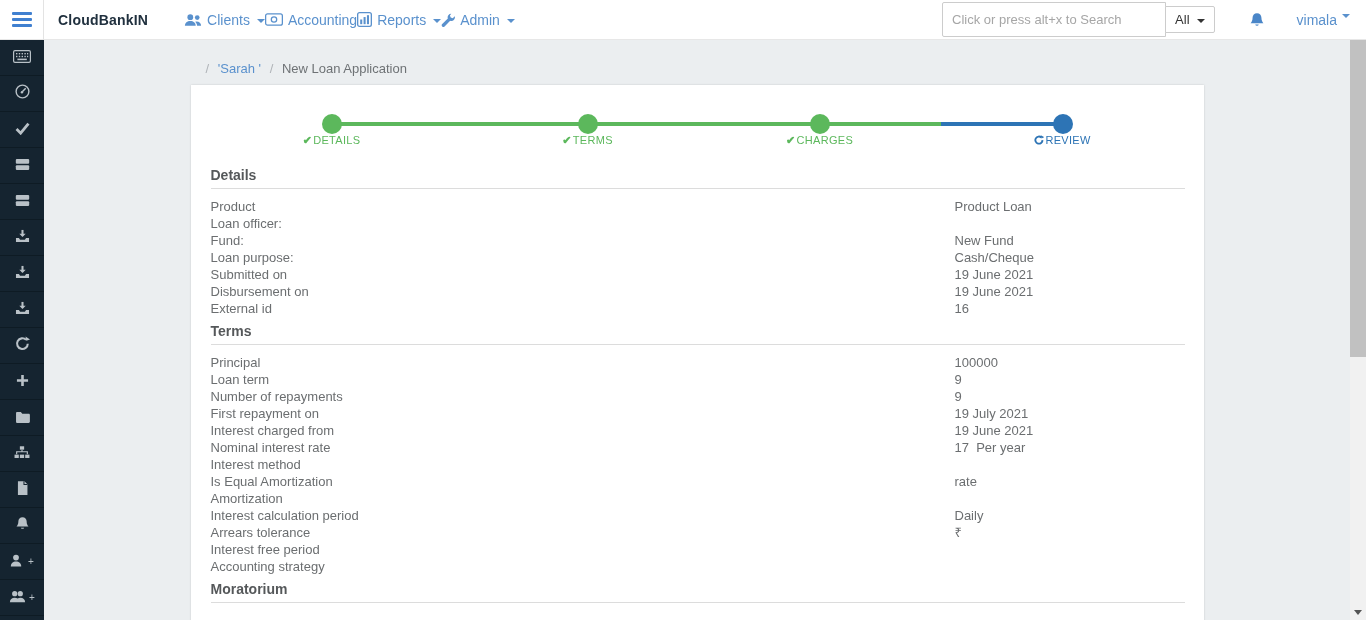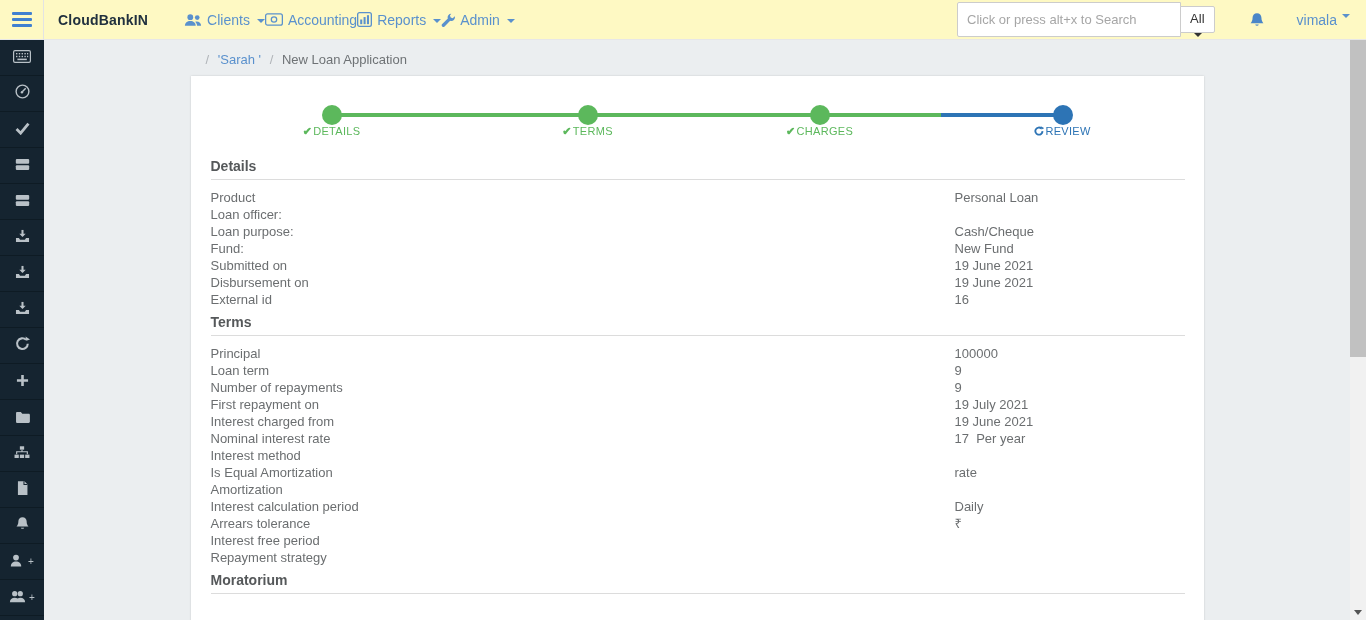--- a/index.html
+++ b/index.html
@@ -1,42 +1,42 @@
 <!DOCTYPE html>
 <html><head>
 <meta charset="utf-8">
 <style>
   * { margin:0; padding:0; box-sizing:border-box; }
   html,body { width:1366px; height:620px; overflow:hidden; font-family:"Liberation Sans", sans-serif; background:#ebeef0; }
 
   
-  .navbar { position:fixed; top:0; left:0; width:1366px; height:40px; background:#fef9c3; border-bottom:1px solid #e7e7e7; display:flex; align-items:center; z-index:30; }
+  .navbar { position:fixed; top:0; left:0; width:1366px; height:40px; background:#ffffff; border-bottom:1px solid #e7e7e7; display:flex; align-items:center; z-index:30; }
   .hamburger { width:44px; height:40px; display:flex; flex-direction:column; justify-content:center; align-items:center; gap:3px; border-right:1px solid #e3e3e3; cursor:pointer; }
   .hamburger i { display:block; width:20px; height:3px; background:#4080d0; border-radius:1px; }
   .brand { font-size:14px; font-weight:bold; color:#20303e; padding:0 14px 0 14px; letter-spacing:.2px; }
   .mainnav { display:flex; align-items:center; margin-left:22px; }
   .nav-item { display:flex; align-items:center; gap:5px; color:#5a91cd; font-size:14px; cursor:pointer; }
   .nav-ic { display:inline-flex; color:#5a91cd; }
   .caret { display:inline-block; width:0; height:0; border-left:4px solid transparent; border-right:4px solid transparent; border-top:4px solid currentColor; margin-left:2px; margin-top:2px; }
   .nav-right { margin-left:auto; display:flex; align-items:center; padding-right:16px; }
   .search-input { width:224px; height:35px; border:1px solid #ccc; border-radius:2px 0 0 2px; padding:0 9px; font-size:13px; color:#555; outline:none; font-family:"Liberation Sans",sans-serif; }
   .search-input::placeholder { color:#a6a6a6; }
-  .scope-btn { height:27px; margin-left:-1px; border:1px solid #ccc; background:#fff; border-radius:0 2px 2px 0; font-size:13px; color:#333; padding:4px 9px; display:flex; align-items:center; gap:5px; cursor:pointer; font-family:"Liberation Sans",sans-serif;flex-direction:column; }
+  .scope-btn { height:27px; margin-left:-1px; border:1px solid #ccc; background:#fff; border-radius:0 2px 2px 0; font-size:13px; color:#333; padding:12px 9px; display:flex; align-items:center; gap:5px; cursor:pointer; font-family:"Liberation Sans",sans-serif; }
   .bell-btn { margin-left:34px; color:#4a86c8; cursor:pointer; display:inline-flex; }
   .user-menu { margin-left:32px; color:#5a91cd; font-size:14px; display:flex; align-items:flex-start; gap:3px; cursor:pointer; }
 
   
   .sidebar { position:fixed; top:40px; left:0; width:44px; bottom:0; background:#152430; z-index:20; }
   .sb-item { height:36px; display:flex; align-items:center; justify-content:center; gap:2px; color:#b9c1c7; border-bottom:1px solid #0e1b24; cursor:pointer; }
   .sb-suffix { font-size:10px; color:#b9c1c7; margin-left:1px; }
 
   
   .page { position:absolute; top:40px; left:44px; right:16px; bottom:0; background:#ebeef0; }
   .content-wrap { width:1013px; margin:0 auto; }
-  .breadcrumb { padding:12px 0 9px 10px; font-size:13px; color:#9aa0a5; }
+  .breadcrumb { padding:21px 0 9px 10px; font-size:13px; color:#9aa0a5; }
   .breadcrumb .crumb-link { color:#5a91cd; cursor:pointer; }
   .breadcrumb .crumb-sep { margin:0 5px; color:#b0b4b8; }
   .breadcrumb .crumb-current { color:#6e7275; }
 
   .card { background:#fff; box-shadow:0 0 2px rgba(0,0,0,.15); padding:14px 19px 40px 20px; min-height:560px; }
 
   
   .stepper { position:relative; height:62px; }
   .step-line { position:absolute; top:23px; height:4px; }
   .line-green { left:121px; width:609px; background:#5cb85c; }
@@ -311,36 +311,36 @@
                   <path d="M10.8 0.2 12 5.4 16.4 3.4z" fill="currentColor"></path>
                 </svg></span><span class="step-tx">REVIEW</span></span>
   </div>
 </div>
       <div id="sections">
   <section>
     <h3 class="section-title">Details</h3>
     <div class="rows">
   <div class="row">
     <span class="row-label">Product</span>
-    <span class="row-value">Personal Loan</span>
+    <span class="row-value">Product Loan</span>
   </div>
 
   <div class="row">
     <span class="row-label">Loan officer:</span>
     <span class="row-value"></span>
   </div>
 
   <div class="row">
+    <span class="row-label">Fund:</span>
+    <span class="row-value">New Fund</span>
+  </div>
+
+  <div class="row">
     <span class="row-label">Loan purpose:</span>
     <span class="row-value">Cash/Cheque</span>
-  </div>
-
-  <div class="row">
-    <span class="row-label">Fund:</span>
-    <span class="row-value">New Fund</span>
   </div>
 
   <div class="row">
     <span class="row-label">Submitted on</span>
     <span class="row-value">19 June 2021</span>
   </div>
 
   <div class="row">
     <span class="row-label">Disbursement on</span>
     <span class="row-value">19 June 2021</span>
@@ -411,21 +411,21 @@
     <span class="row-label">Arrears tolerance</span>
     <span class="row-value">₹</span>
   </div>
 
   <div class="row">
     <span class="row-label">Interest free period</span>
     <span class="row-value"></span>
   </div>
 
   <div class="row">
-    <span class="row-label">Repayment strategy</span>
+    <span class="row-label">Accounting strategy</span>
     <span class="row-value"></span>
   </div>
 </div>
   </section>
 
   <section>
     <h3 class="section-title">Moratorium</h3>
     <div class="rows"></div>
   </section>
 </div>

